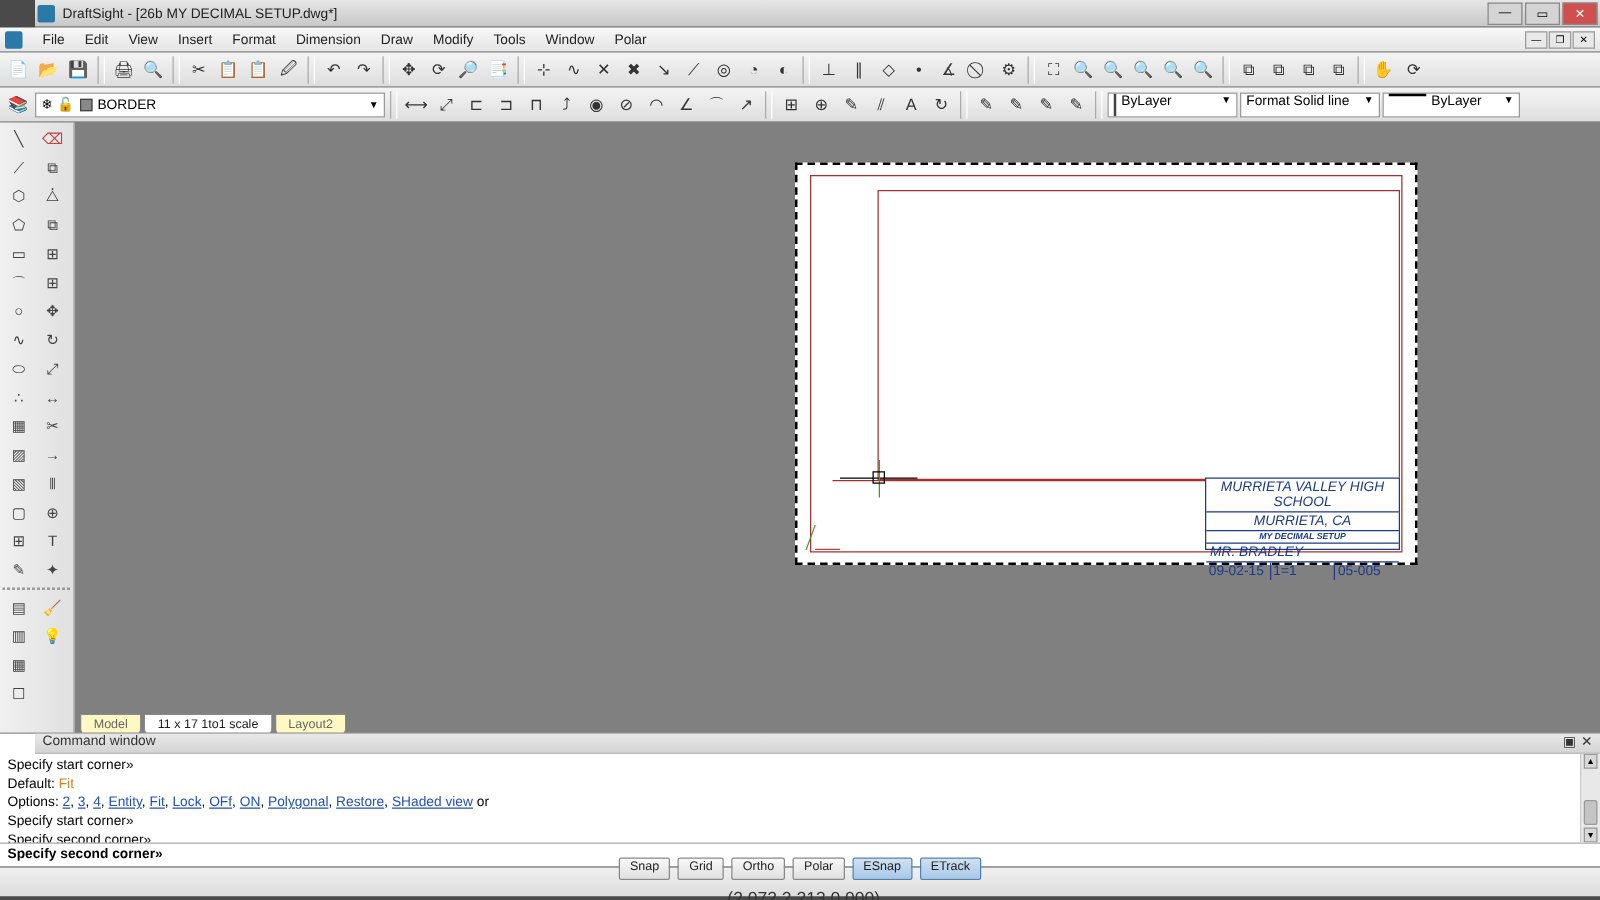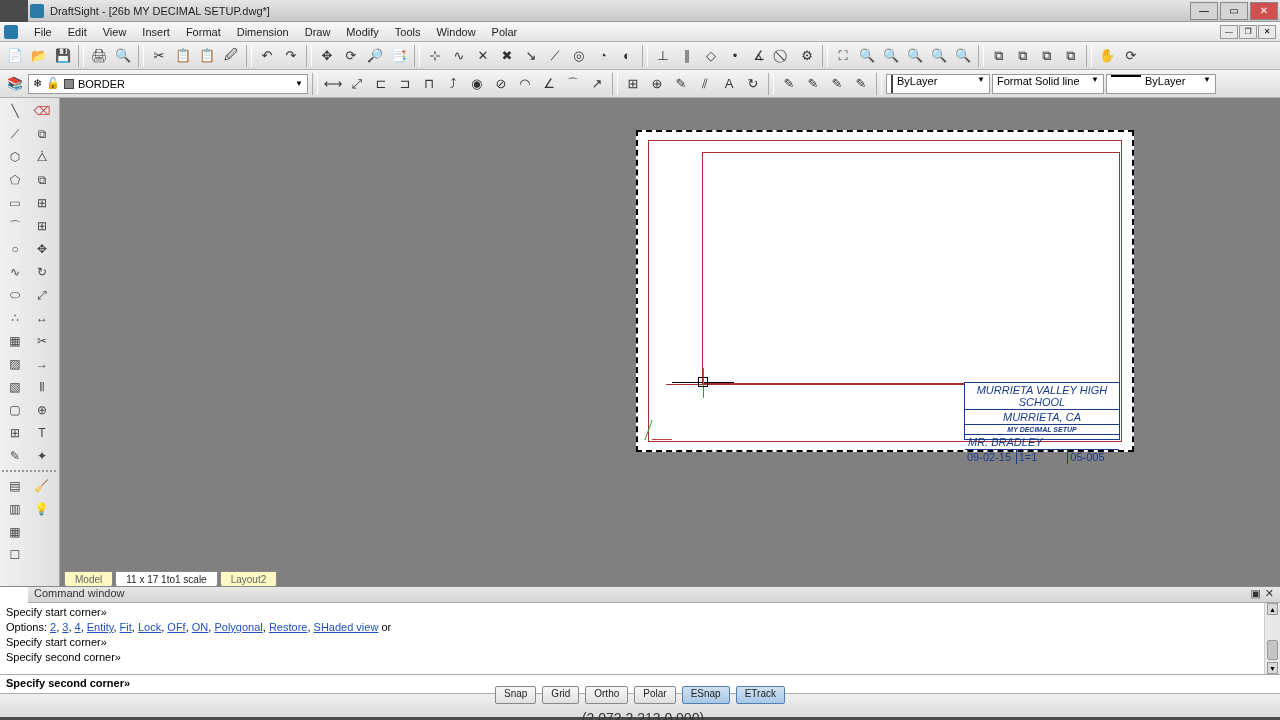--- a/index.html
+++ b/index.html
@@ -335,20 +335,21 @@
 <div class="cmdwin">
   <div class="cmd-title">
     <span>Command window</span>
     <div class="cmd-icons">
       <span>▣</span>
       <span>✕</span>
     </div>
   </div>
   <div class="cmd-body">
     <div class="cmd-line"><b>Specify start corner»</b></div>
+    <div class="cmd-line"><span>Default: </span><span class="hi">Fit</span></div>
     <div class="cmd-line"><span>Options: </span><span id="opts-container"><span class="link">2</span>, <span class="link">3</span>, <span class="link">4</span>, <span class="link">Entity</span>, <span class="link">Fit</span>, <span class="link">Lock</span>, <span class="link">OFf</span>, <span class="link">ON</span>, <span class="link">Polygonal</span>, <span class="link">Restore</span>, <span class="link">SHaded view</span></span><span> or</span></div>
     <div class="cmd-line"><b>Specify start corner»</b></div>
     <div class="cmd-line"><b>Specify second corner»</b></div>
     <div class="scroll">
       <div class="arr" style="top:0">▲</div>
       <div class="thumb"></div>
       <div class="arr" style="bottom:0">▼</div>
     </div>
   </div>
   <div class="cmd-input"><span>Specify second corner»</span></div>

